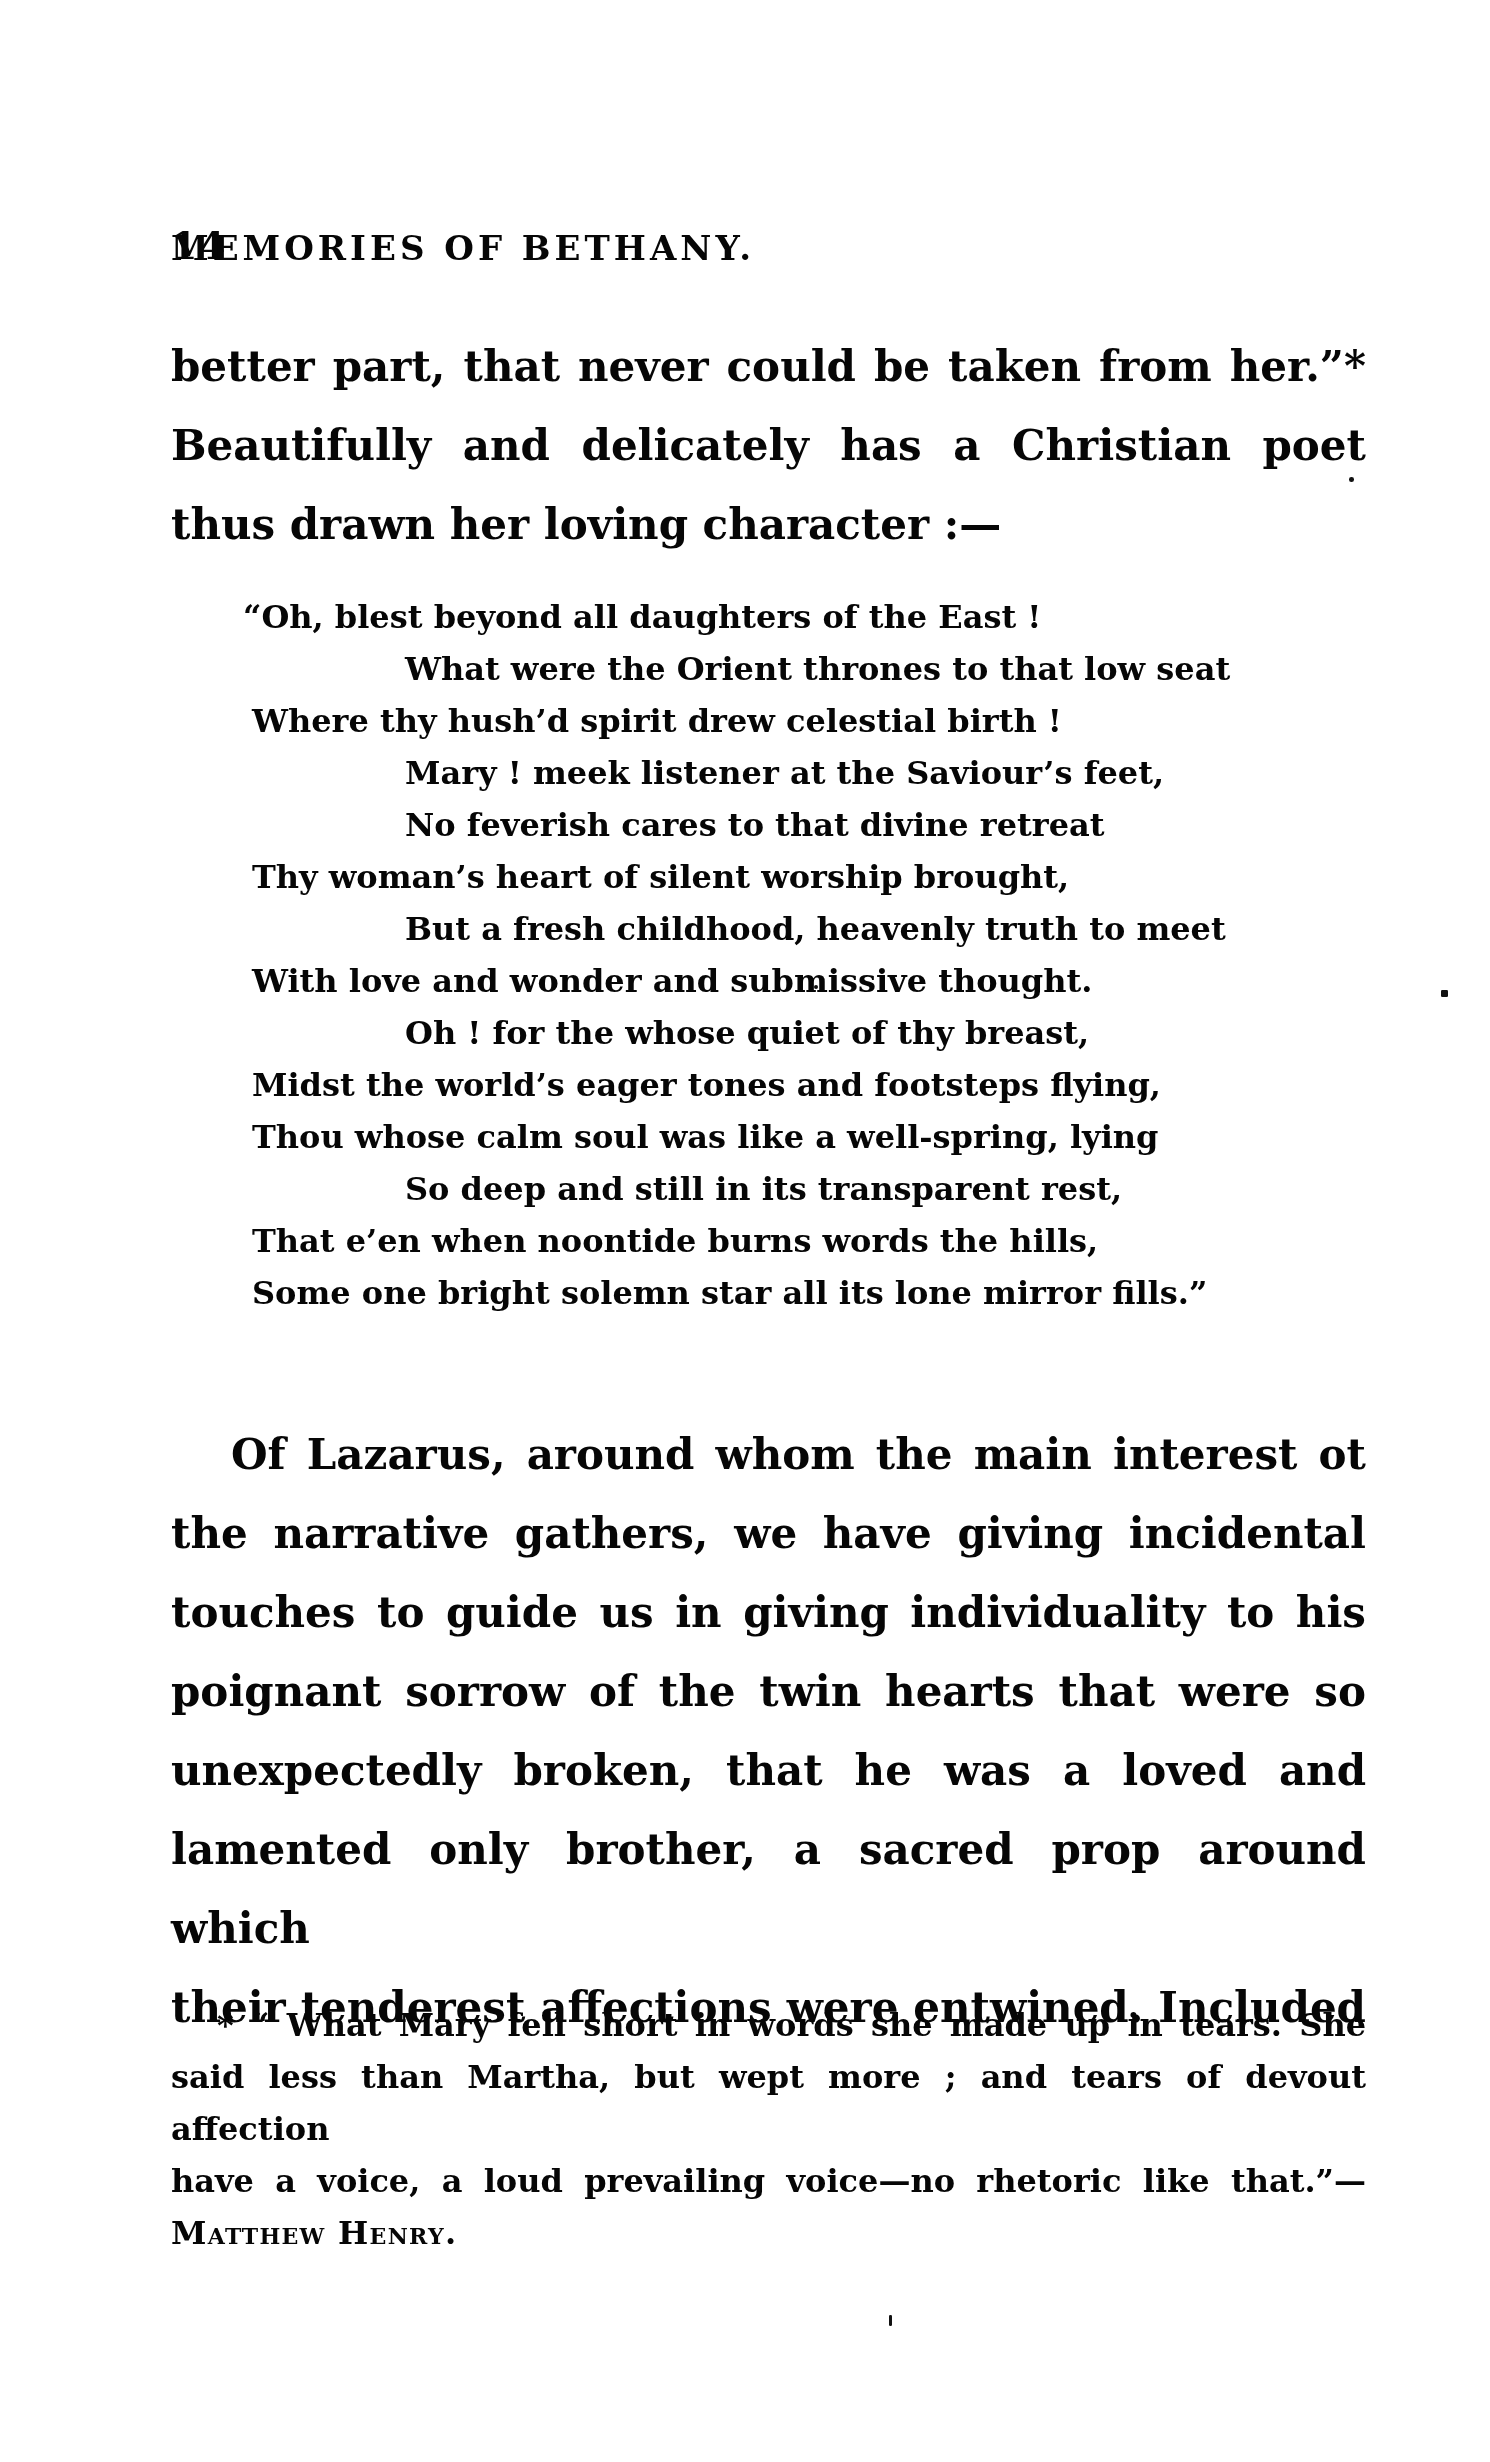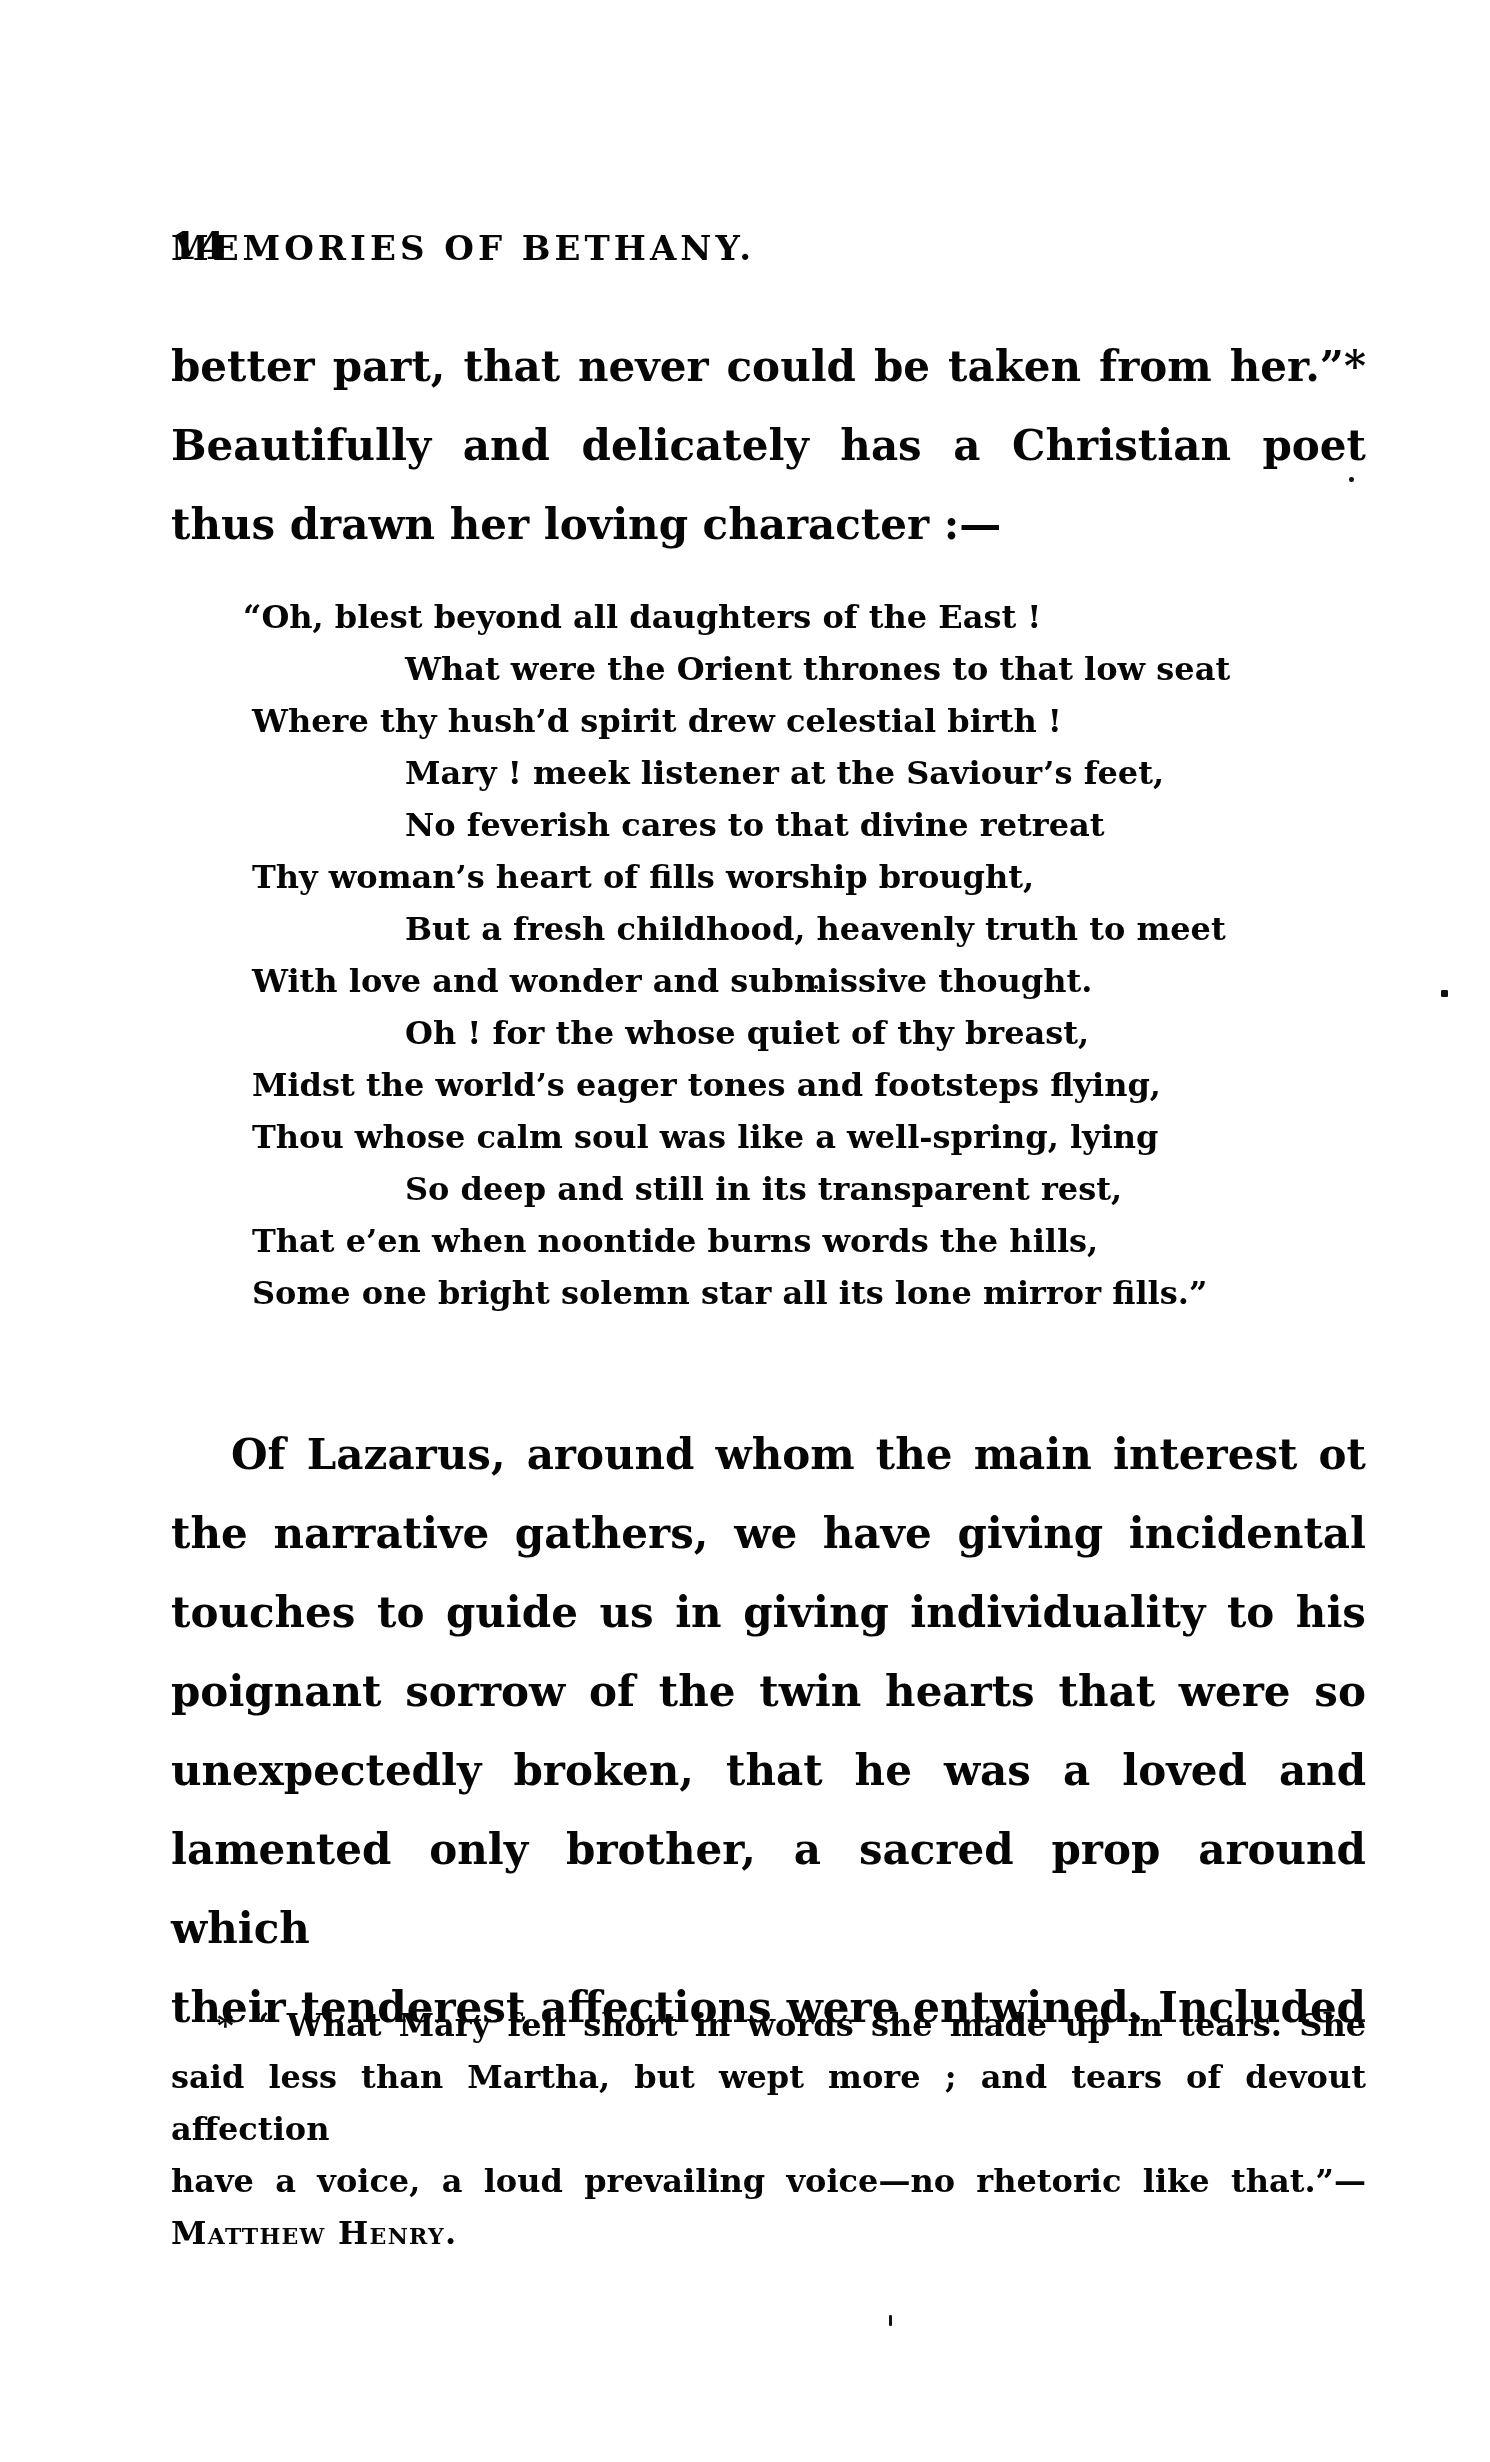--- a/index.html
+++ b/index.html
@@ -55,21 +55,21 @@
     <div class="line just">Beautifully and delicately has a Christian poet</div>
     <div class="line">thus drawn her loving character :—</div>
   </div>
 
   <div class="poem">
     <div class="pline i0">“Oh, blest beyond all daughters of the East !</div>
     <div class="pline i2">What were the Orient thrones to that low seat</div>
     <div class="pline i1">Where thy hush’d spirit drew celestial birth !</div>
     <div class="pline i2">Mary ! meek listener at the Saviour’s feet,</div>
     <div class="pline i2">No feverish cares to that divine retreat</div>
-    <div class="pline i1">Thy woman’s heart of fills worship brought,</div>
+    <div class="pline i1">Thy woman’s heart of silent worship brought,</div>
     <div class="pline i2">But a fresh childhood, heavenly truth to meet</div>
     <div class="pline i1">With love and wonder and submissive thought.</div>
     <div class="pline i2">Oh ! for the whose quiet of thy breast,</div>
     <div class="pline i1">Midst the world’s eager tones and footsteps flying,</div>
     <div class="pline i1">Thou whose calm soul was like a well-spring, lying</div>
     <div class="pline i2">So deep and still in its transparent rest,</div>
     <div class="pline i1">That e’en when noontide burns words the hills,</div>
     <div class="pline i1">Some one bright solemn star all its lone mirror fills.”</div>
   </div>
 

